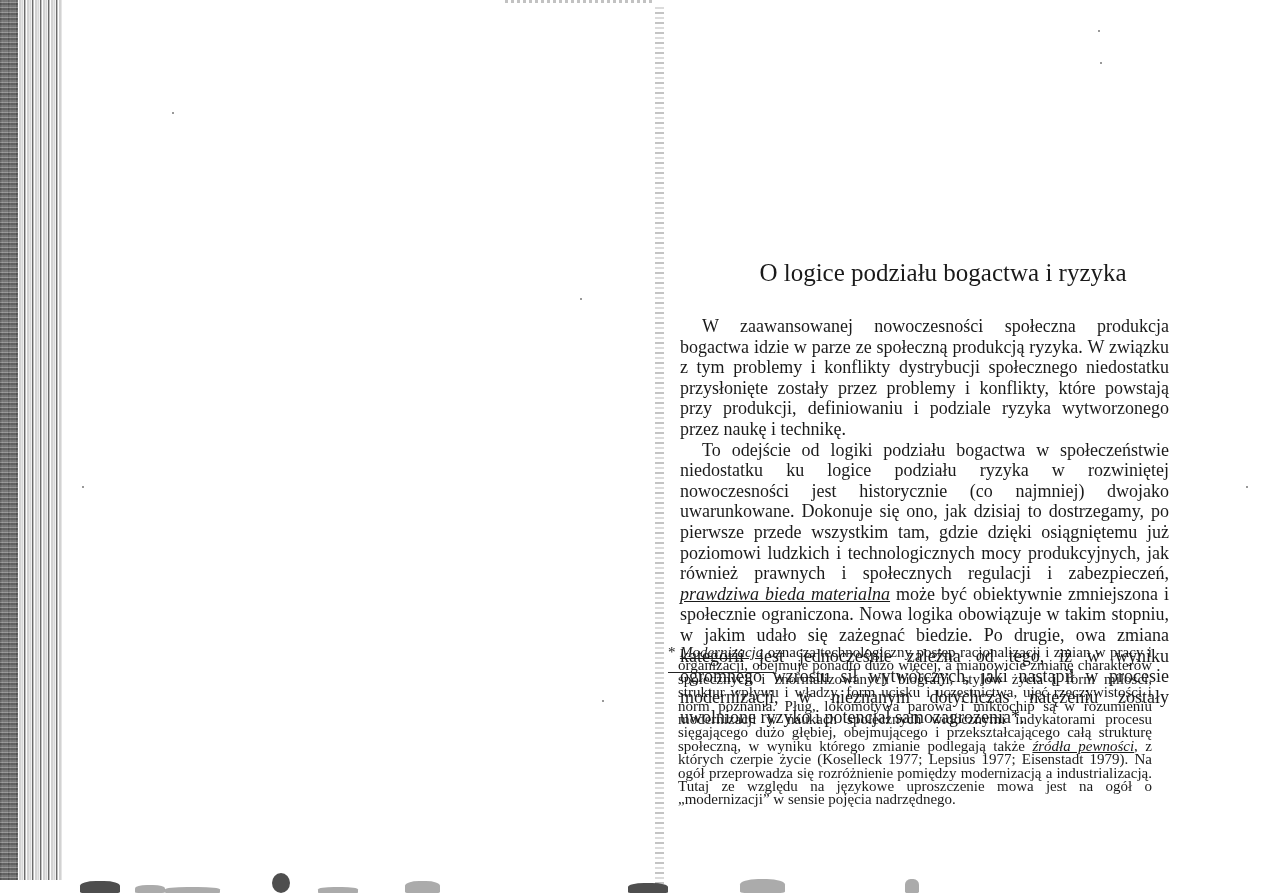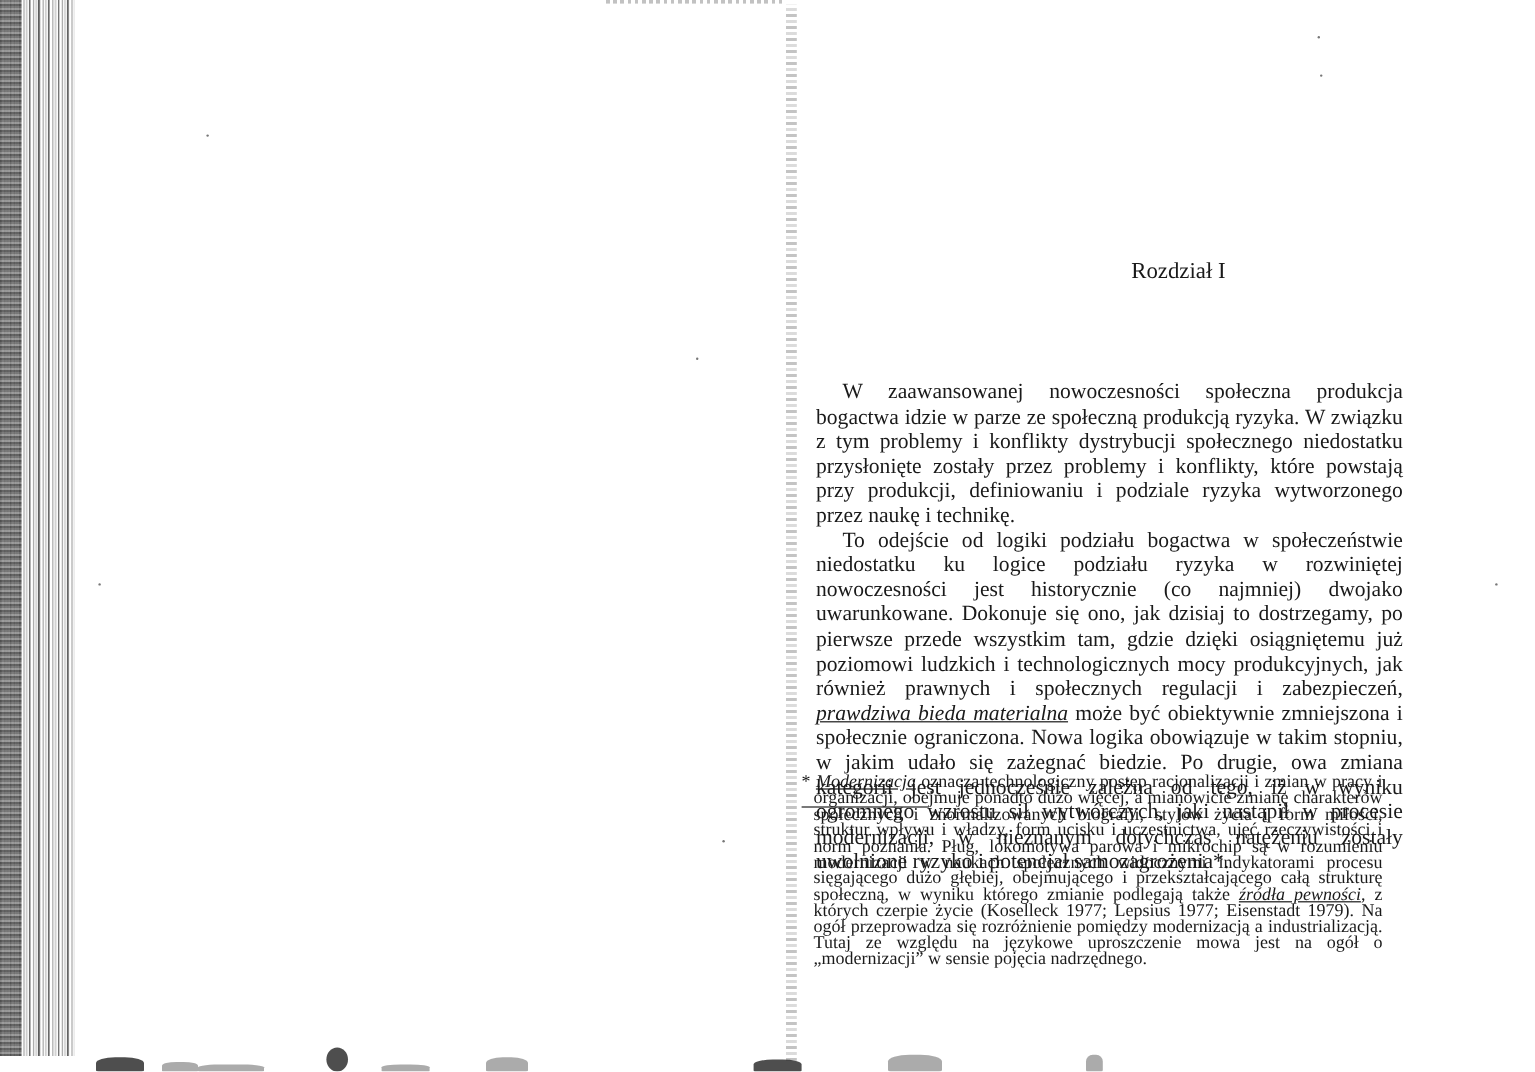--- a/index.html
+++ b/index.html
@@ -71,21 +71,21 @@
   <div class="gutter"></div>
 
   <div style="position:absolute;left:62px;top:0;width:590px;height:860px;">
     <span class="speck" style="left:110px;top:112px;"></span>
     <span class="speck" style="left:518px;top:298px;"></span>
     <span class="speck" style="left:20px;top:486px;"></span>
     <span class="speck" style="left:540px;top:700px;"></span>
   </div>
 
   <div class="page-right">
-    <div class="chapter-label">Rozdział I</div>
+    <div class="chapter-title">O logice podziału bogactwa i ryzyka</div>
 
     <div class="body-text">
       <p>W zaawansowanej nowoczesności społeczna produkcja bogactwa idzie w parze ze społeczną produkcją ryzyka. W związku z tym problemy i konflikty dystrybucji społecznego niedostatku przysłonięte zostały przez problemy i konflikty, które powstają przy produkcji, definiowaniu i podziale ryzyka wytworzonego przez naukę i technikę.</p>
       <p><span>To odejście od logiki podziału bogactwa w społeczeństwie niedostatku ku logice podziału ryzyka w rozwiniętej nowoczesności jest historycznie (co najmniej) dwojako uwarunkowane. Dokonuje się ono, jak dzisiaj to dostrzegamy, po pierwsze przede wszystkim tam, gdzie dzięki osiągniętemu już poziomowi ludzkich i technologicznych mocy produkcyjnych, jak również prawnych i społecznych regulacji i zabezpieczeń, </span><em>prawdziwa bieda materialna</em><span> może być obiektywnie zmniejszona i społecznie ograniczona. Nowa logika obowiązuje w takim stopniu, w jakim udało się zażegnać biedzie. Po drugie, owa zmiana kategorii jest jednocześnie zależna od tego, iż w wyniku ogromnego wzrostu sił wytwórczych, jaki nastąpił w procesie modernizacji, w nieznanym dotychczas natężeniu zostały uwolnione ryzyko i potencjał samozagrożenia*.</span></p>
     </div>
 
     <div class="footnote-rule"></div>
     <div class="footnote"><span>*</span> <em>Modernizacja</em><span> oznacza technologiczny postęp racjonalizacji i zmian w pracy i organizacji, obejmuje ponadto dużo więcej, a mianowicie zmianę charakterów społecznych i znormalizowanych biografii, stylów życia i form miłości, struktur wpływu i władzy, form ucisku i uczestnictwa, ujęć rzeczywistości i norm poznania. Pług, lokomotywa parowa i mikrochip są w rozumieniu modernizacji w naukach społecznych widocznymi indykatorami procesu sięgającego dużo głębiej, obejmującego i przekształcającego całą strukturę społeczną, w wyniku którego zmianie podlegają także </span><em>źródła pewności</em><span>, z których czerpie życie (Koselleck 1977; Lepsius 1977; Eisenstadt 1979). Na ogół przeprowadza się rozróżnienie pomiędzy modernizacją a industrializacją. Tutaj ze względu na językowe uproszczenie mowa jest na ogół o „modernizacji” w sensie pojęcia nadrzędnego.</span></div>
 
     <span class="speck" style="left:430px;top:30px;"></span>

